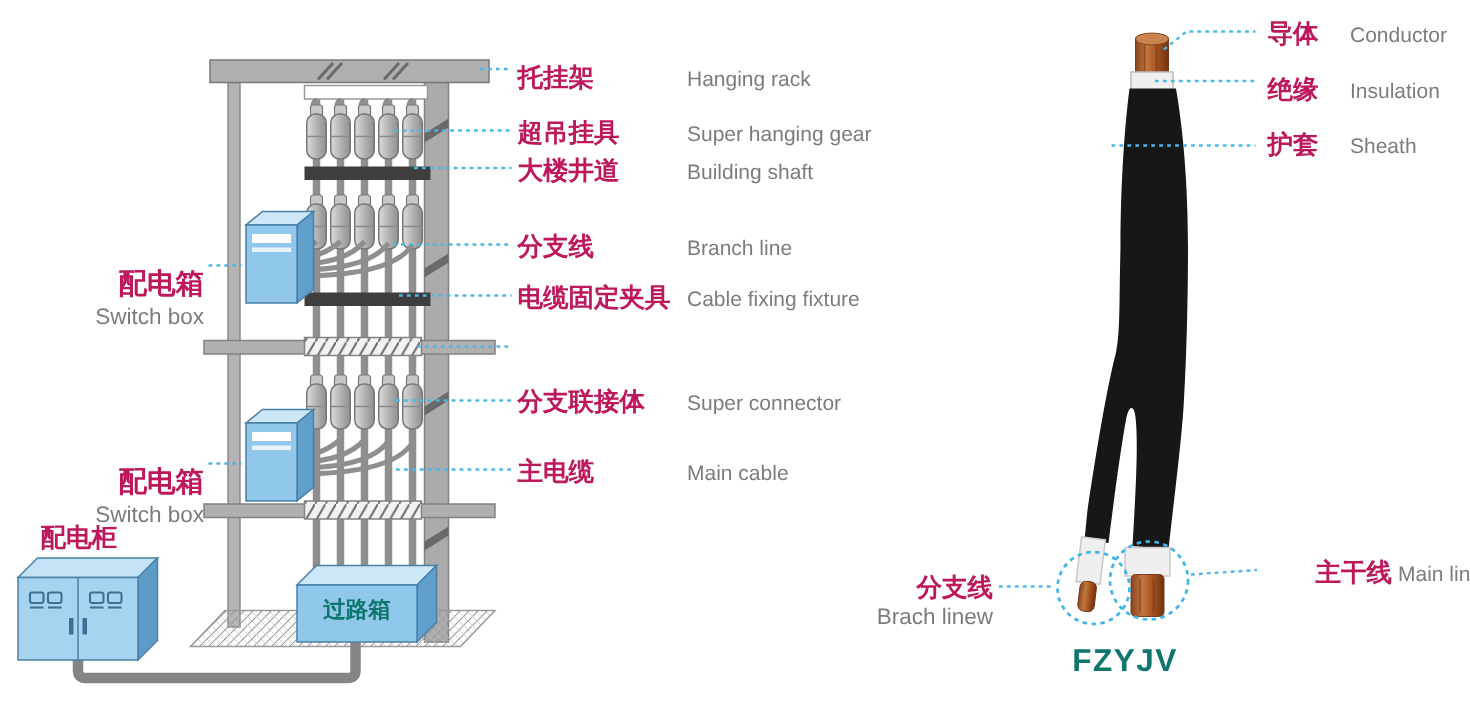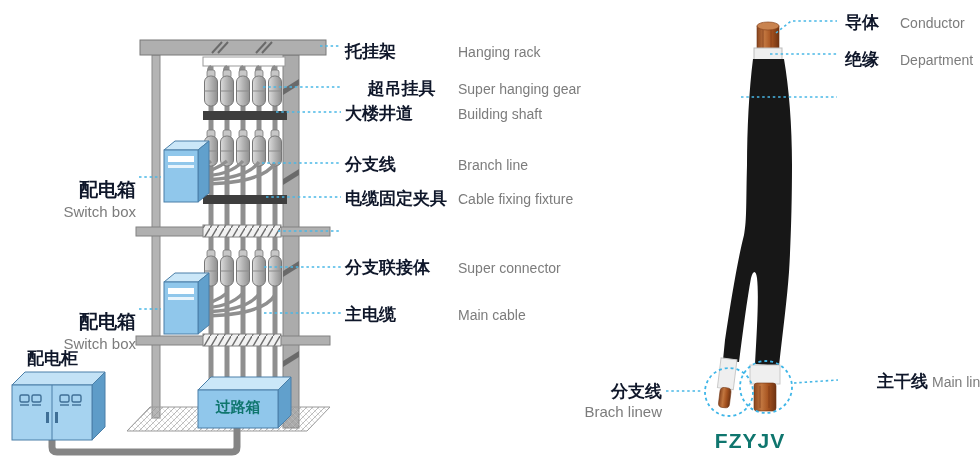--- a/index.html
+++ b/index.html
@@ -2,27 +2,27 @@
 <html><head>
 <meta charset="utf-8">
 <style>
   html,body { margin:0; padding:0; background:#fff; }
   .stage {
     position:relative; width:980px; height:468px; background:#ffffff;
     font-family:"Liberation Sans","DejaVu Sans",sans-serif; overflow:hidden;
   }
   .stage svg { position:absolute; left:0; top:0; }
   .abs { position:absolute; }
-  .zh { font-weight:bold; color:#0f172a; font-size:17px; line-height:1.25; white-space:nowrap; }
+  .zh { font-weight:bold; color:#be185d; font-size:17px; line-height:1.25; white-space:nowrap; }
   .en { color:#7c7c7c; font-size:14px; line-height:1.3; white-space:nowrap; }
 
   
   .cable-row { position:absolute; left:345px; white-space:nowrap; }
   .cable-row .zh { display:inline-block; width:113px; vertical-align:baseline; }
-  .row-1 { top:41px; }  .row-2 { top:78px;text-align:center; }  .row-3 { top:103px; } .row-4 { top:154px; }
+  .row-1 { top:41px; }  .row-2 { top:78px; }  .row-3 { top:103px; } .row-4 { top:154px; }
   .row-5 { top:188px; } .row-6 { top:222px; } .row-7 { top:257px; } .row-8 { top:304px; }
 
   
   .switchbox-label { position:absolute; left:38px; width:98px; text-align:right; }
   .switchbox-label .zh { font-size:19px;margin-top:16px; }
   .switchbox-label .en { font-size:15px; }
   .sb1 { top:162px; } .sb2 { top:294px; }
   .cabinet-label { left:27px; top:348px; }
   .passingbox-label { left:198px; top:398px; width:80px; text-align:center;
                       font-size:15px; color:#0f766e; }
@@ -290,21 +290,24 @@
   </div>
 
   <div class="abs zh cabinet-label">配电柜</div>
 
   <div class="abs zh passingbox-label">过路箱</div>
 
   <div class="prod-row pr-conductor">
     <span class="zh">导体</span><span class="en">Conductor</span>
   </div>
   <div class="prod-row pr-insulation">
-    <span class="zh">绝缘</span><span class="en">Department</span>
+    <span class="zh">绝缘</span><span class="en">Insulation</span>
+  </div>
+  <div class="prod-row pr-sheath">
+    <span class="zh">护套</span><span class="en">Sheath</span>
   </div>
 
   <div class="mainline-row">
     <span class="zh">主干线</span><span class="en">Main line</span>
   </div>
 
   <div class="branchline-label">
     <div class="zh">分支线</div>
     <div class="en">Brach linew</div>
   </div>

